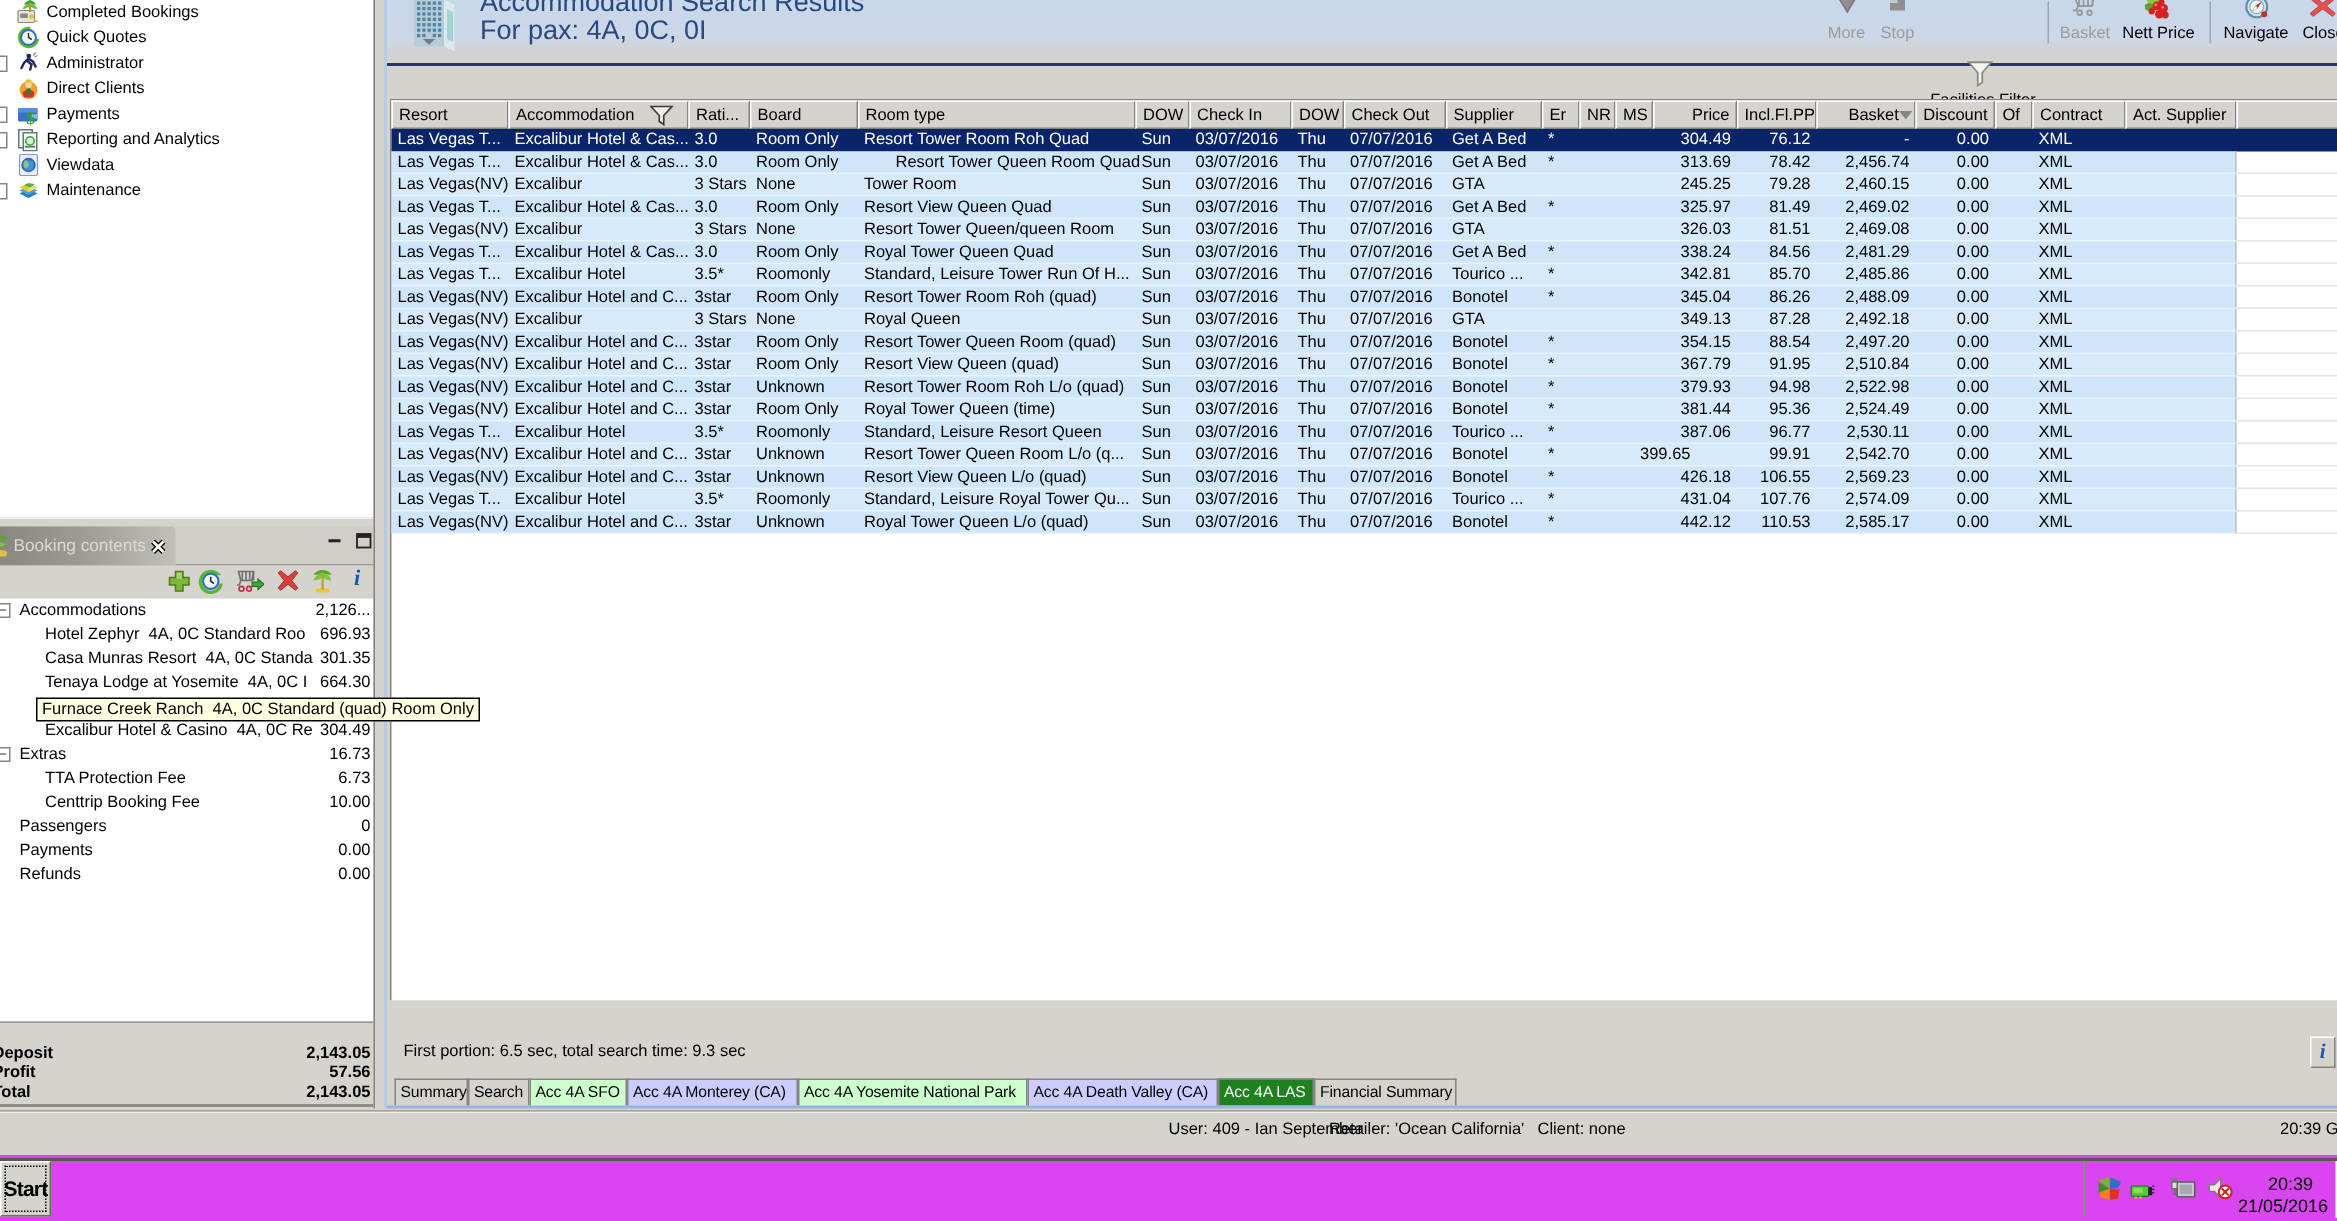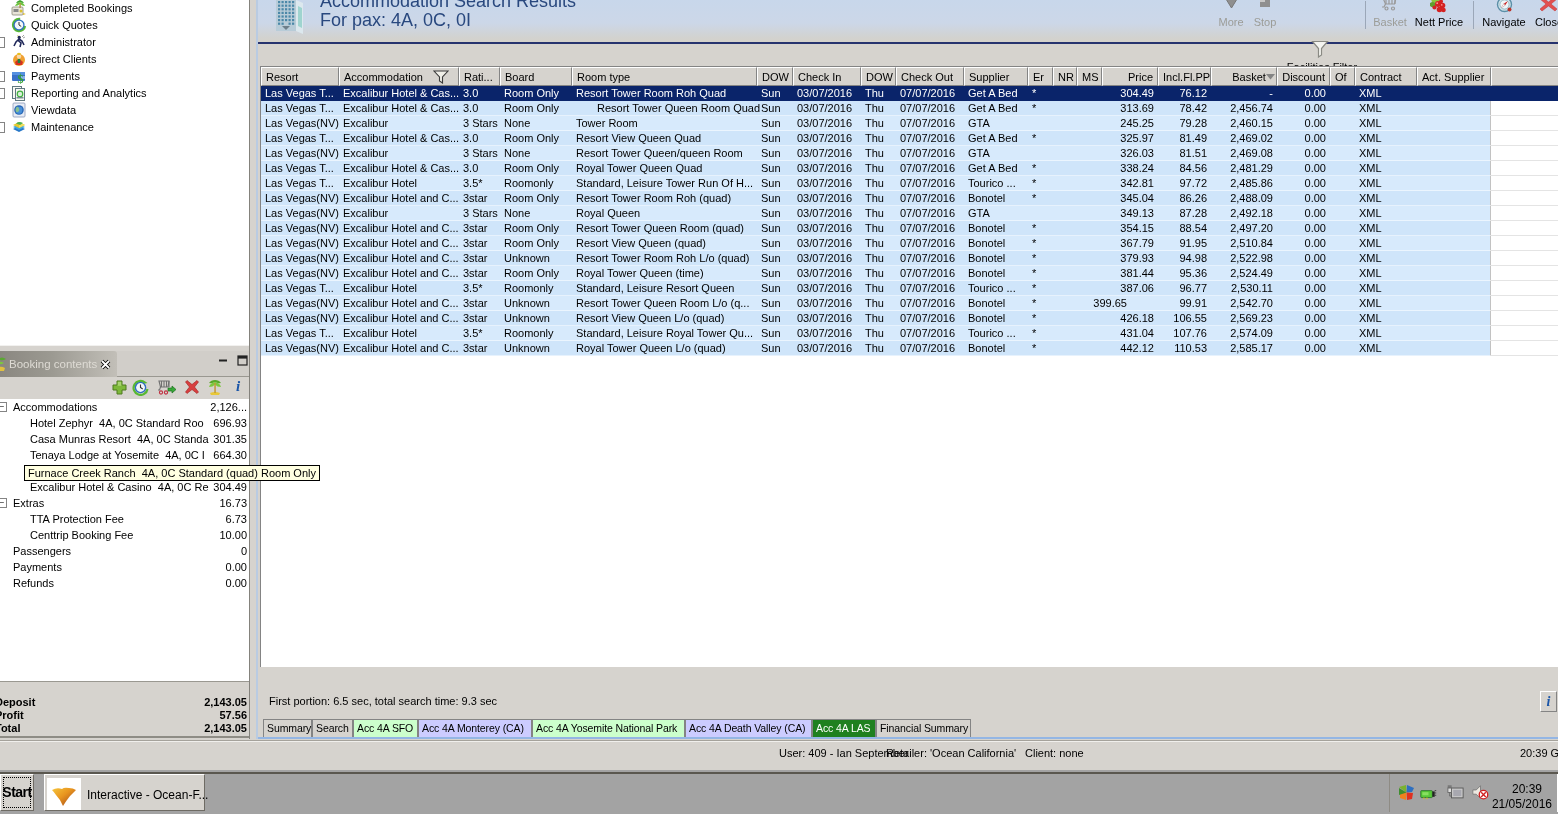--- a/index.html
+++ b/index.html
@@ -64,21 +64,21 @@
 .tab.lav { background:#ccccff; }
 .tab.act { background:#1f801f; color:#fff; }
 #tabs .tab { font-size:10.5px; padding:0 3px; letter-spacing:-0.1px; }
 #blueline { position:absolute; left:0; top:70px; width:1302px; height:2px; background:#94b6e4; }
 
 
 #statusbar { left:0; top:740px; width:1558px; height:30px; background:#d6d3ce; border-top:1px solid #a5a29b; box-shadow:inset 0 1px 0 #f0efec; }
 #statusbar div { position:absolute; top:6px; }
 
 
-#taskbar { left:0; top:770px; width:1558px; height:44px; background:#a3a3a3; }
+#taskbar { left:0; top:770px; width:1558px; height:44px; background:#d946ef; }
 #startbtn { position:absolute; left:0; top:4px; width:34px; height:37px; background:#d6d3ce; border:1px solid; border-color:#fff #6e6b64 #6e6b64 #fff; font-weight:bold; font-size:14px; text-align:center; line-height:35px; letter-spacing:-0.5px; }
 #startbtn .focus { position:absolute; left:2px; top:2px; right:2px; bottom:2px; border:1px dotted #000; }
 .taskbtn { position:absolute; top:4px; height:37px; background:#d6d3ce; border:1px solid; border-color:#fff #6e6b64 #6e6b64 #fff; font-size:12px; }
 .taskbtn.active { background:#fdfdfd; border-color:#6e6b64 #fff #fff #6e6b64; font-weight:bold; }
 .taskbtn .icw { position:absolute; left:2px; top:3px; width:34px; height:32px; background:#fff; }
 #tray { position:absolute; right:0; top:4px; width:169px; height:38px; border-left:1px solid #8e8b84; box-shadow:-1px 0 0 #fff inset; }
 .trayicon { position:absolute; top:10px; width:17px; height:17px; }
 #clock { position:absolute; right:6px; top:8px; text-align:right; font-size:12px; line-height:15px; }
 </style>
 </head>
@@ -602,21 +602,21 @@
         <div class="c " style="left:311px; width:185px;">Standard, Leisure Tower Run Of H...</div>
         <div class="c " style="left:496px; width:36px;">Sun</div>
         <div class="c " style="left:532px; width:68px;">03/07/2016</div>
         <div class="c " style="left:600px; width:35px;">Thu</div>
         <div class="c " style="left:635px; width:68px;">07/07/2016</div>
         <div class="c " style="left:703px; width:64px;">Tourico ...</div>
         <div class="c " style="left:767px; width:25px;">*</div>
         <div class="c " style="left:792px; width:24px;"></div>
         <div class="c " style="left:816px; width:25px;"></div>
         <div class="c rt" style="left:841px; width:56px;">342.81</div>
-        <div class="c rt" style="left:897px; width:53px;">97.72</div>
+        <div class="c rt" style="left:897px; width:53px;">85.70</div>
         <div class="c rt" style="left:950px; width:66px;">2,485.86</div>
         <div class="c rt" style="left:1016px; width:53px;">0.00</div>
         <div class="c " style="left:1069px; width:25px;"></div>
         <div class="c " style="left:1094px; width:62px;">XML</div>
         <div class="c " style="left:1156px; width:74px;"></div>
       </div>
       <div class="rl" style="top:123px;"></div>
       <div class="row a" style="top:124px;">
         <div class="c " style="left:0px; width:78px;">Las Vegas(NV)</div>
         <div class="c " style="left:78px; width:120px;">Excalibur Hotel and C...</div>
@@ -891,35 +891,20 @@
 <div class="abs" id="statusbar">
   <div style="left:779px; white-space:nowrap;">User: 409 - Ian September</div>
   <div style="left:886px; white-space:nowrap;">Retailer: 'Ocean California'</div>
   <div style="left:1025px; white-space:nowrap;">Client: none</div>
   <div style="left:1520px; white-space:nowrap;">20:39 GMT</div>
 </div>
 
 <div class="abs" id="taskbar">
   <div id="startbtn">Start<div class="focus"></div></div>
     <div style="position:absolute; left:0; top:2px; width:1558px; height:2px; background:#5a574f; z-index:0;"></div>
-  <div class="taskbtn" style="left:44px; width:161px;">
-    <div class="icw">
-      <svg style="position:absolute; left:4px; top:7px;" width="26" height="24" viewBox="0 0 26 24">
-          <defs>
-            <linearGradient id="gsw1" x1="0" y1="0" x2="1" y2="1">
-              <stop offset="0" stop-color="#f6c63c"></stop>
-              <stop offset="0.45" stop-color="#e8941f"></stop>
-              <stop offset="1" stop-color="#99401a"></stop>
-            </linearGradient>
-          </defs>
-          <path d="M1 5 Q6 2 11 4 Q13 2 18 3 Q22 3 25 5 L19 11 Q15 16 12 21 Q9 14 5 10 Q3 7 1 5" fill="url(#gsw1)"></path>
-        </svg>
-    </div>
-    <span style="position:absolute; left:42px; top:13px; white-space:nowrap;">Interactive - Ocean-F...</span>
-  </div>
   <div id="tray">
     <svg class="trayicon" style="left:8px;" width="17" height="17" viewBox="0 0 17 17">
         <polygon points="8.5,8.5 1,3 8,1" fill="#7ab32e"></polygon>
         <polygon points="8.5,8.5 9,1 16,4 14,8" fill="#2e6fc0"></polygon>
         <polygon points="8.5,8.5 15,9 14,15 9,16" fill="#e03020"></polygon>
         <polygon points="8.5,8.5 8,16 2,14 2,9" fill="#f08020"></polygon>
         <polygon points="8.5,8.5 1,11 1,4" fill="#3e8e2e"></polygon>
       </svg>
     <svg class="trayicon" style="left:30px; top:12px;" width="22" height="14" viewBox="0 0 22 14">
         <rect x="1" y="2" width="15" height="9" rx="1" fill="#58c838" stroke="#1e6e1e"></rect>

